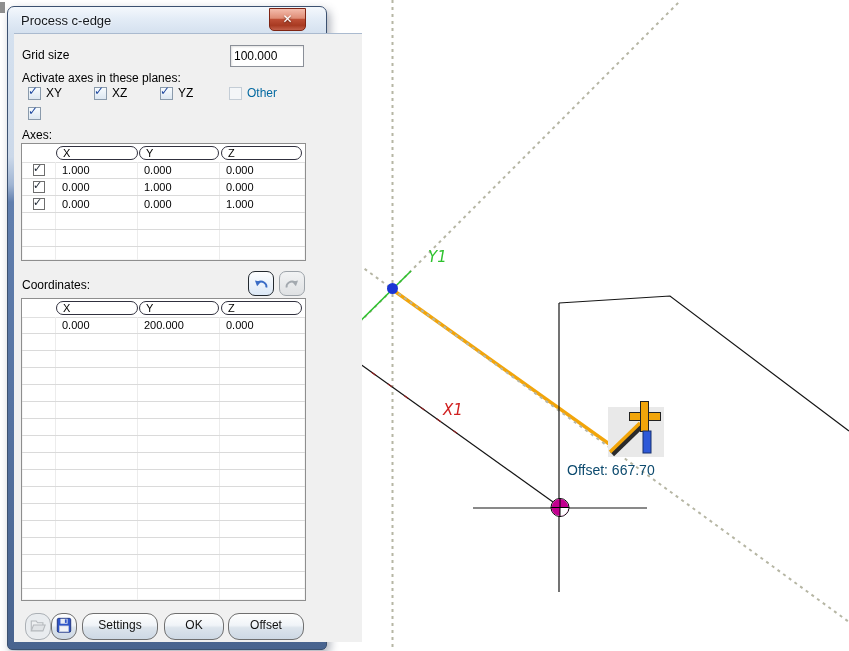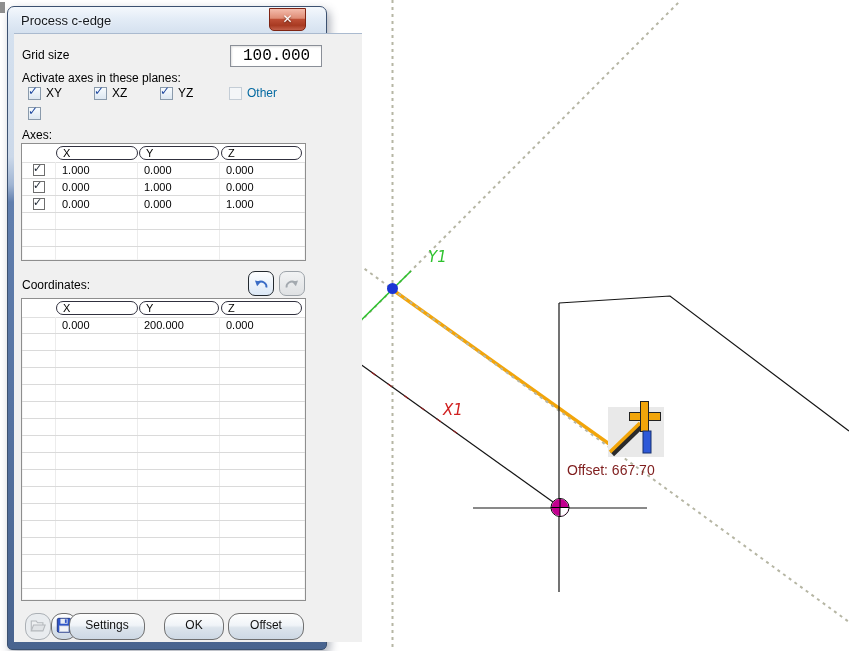--- a/index.html
+++ b/index.html
@@ -1,38 +1,38 @@
 <!DOCTYPE html>
 <html><head>
 <meta charset="utf-8">
 <style>
   html,body{margin:0;padding:0;background:#fff;}
   #root{position:relative;width:849px;height:651px;background:#ffffff;overflow:hidden;
         font-family:"Liberation Sans","DejaVu Sans",sans-serif;color:#000;}
 
   
   #canvas-svg{position:absolute;left:0;top:0;}
-  .offset-tooltip{position:absolute;left:567px;top:461px;color:#7f1d1d;font-size:14px;line-height:18px;white-space:nowrap;}
+  .offset-tooltip{position:absolute;left:567px;top:461px;color:#0c4a6e;font-size:14px;line-height:18px;white-space:nowrap;}
 
   
   .window{position:absolute;left:7px;top:6px;width:318px;height:642px;
     border:1px solid #3C5170;border-radius:7px 7px 5px 5px;
     background:linear-gradient(180deg,#F4F8FC 0px,#E3EcF6 12px,#D5E1EF 26px,#CBD8E9 150px,#9FB4D2 178px,#617FAE 195px,#54719F 420px,#49648F 642px);
     box-shadow:3px 4px 10px rgba(70,80,100,0.45);}
   .titlebar{position:absolute;left:0;top:0;width:100%;height:26px;}
   .title-text{position:absolute;left:13px;top:6px;font-size:13px;color:#15191E;text-shadow:0 0 3px #fff;}
   .close-btn{position:absolute;left:261px;top:1px;width:35px;height:21px;
     background:linear-gradient(180deg,#F4BCAC 0%,#DE8B74 45%,#C05138 46%,#A83A22 78%,#C2604a 100%);
     border:1px solid #7E2413;border-radius:0 0 5px 5px;color:#fff;font-size:12px;font-weight:bold;
     text-align:center;line-height:20px;text-shadow:0 1px 2px rgba(0,0,0,.5);cursor:default;}
   .client{position:absolute;left:6px;top:26px;width:348px;height:608px;background:#F0F0F0;border-top:1px solid #AABACF;}
 
   .lbl{position:absolute;font-size:12px;white-space:nowrap;}
   .grid-input{position:absolute;left:216px;top:11px;width:66px;height:18px;border:1px solid #8A8F98;
-    box-shadow:inset 1px 1px 2px rgba(0,0,0,.12);font-family:Liberation Mono, monospace;font-size:16px;padding:1px 12px;background:#fff;}
+    box-shadow:inset 1px 1px 2px rgba(0,0,0,.12);font-family:Liberation Sans, sans-serif;font-size:12px;padding:1px 3px;background:#fff;}
 
   
   .cb{position:absolute;display:flex;align-items:center;gap:5px;font-size:12px;height:14px;}
   .cbbox{width:11px;height:11px;border:1px solid #8A9AAB;background:linear-gradient(#F7FBFE,#DDE7F1);position:relative;flex:none;}
   .cb .mark{visibility:hidden;position:absolute;left:-1px;top:-4px;font-size:12px;font-weight:700;color:#1E479E;}
   .cb.checked .mark{visibility:visible;}
   .cb.disabled .cbbox{border-color:#C4CDD6;background:#F4F6F8;}
   .cb.disabled .cblabel{color:#0369a1;}
 
   
@@ -234,18 +234,18 @@
         </svg>
       </div>
       <div class="btn iconbtn" style="left:37px;top:579px;">
         <svg width="18" height="17" viewBox="0 0 20 19">
           <rect x="2.5" y="1.5" width="15" height="15.5" rx="1.5" fill="#2F55C8" stroke="#1A2E7A"></rect>
           <rect x="6" y="2" width="8" height="5.5" fill="#E8EDF5"></rect>
           <rect x="11" y="2.6" width="2" height="4" fill="#2F55C8"></rect>
           <rect x="5" y="10" width="10" height="6.5" fill="#F2F4F8" stroke="#C2CADA" stroke-width="0.8"></rect>
         </svg>
       </div>
-      <div class="btn" style="left:55px;top:579px;width:74px;">Settings</div>
+      <div class="btn" style="left:68px;top:579px;width:74px;">Settings</div>
       <div class="btn" style="left:150px;top:579px;width:58px;">OK</div>
       <div class="btn" style="left:214px;top:579px;width:74px;">Offset</div>
     </div>
   </div>
 </div>
 
 </body></html>

